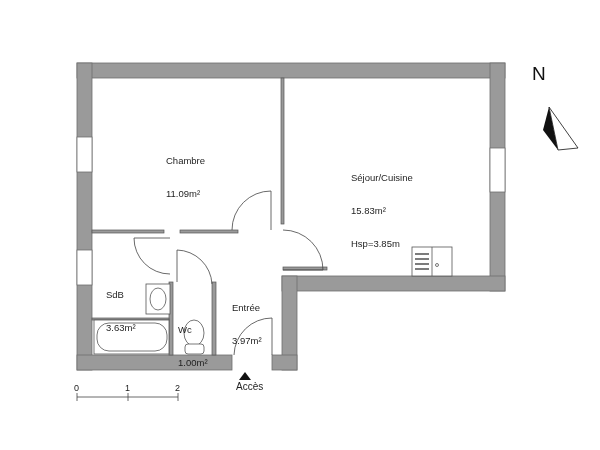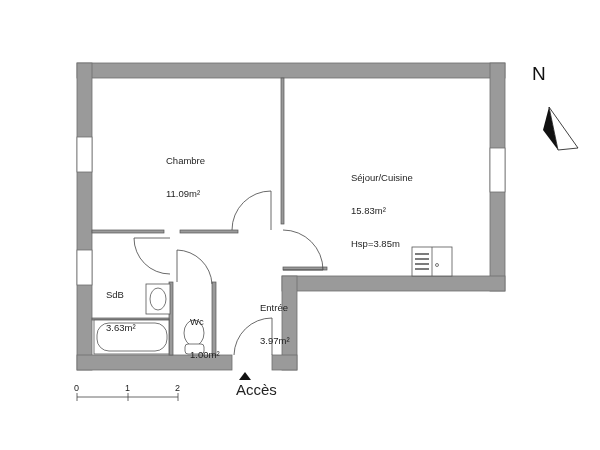--- a/index.html
+++ b/index.html
@@ -2,21 +2,21 @@
 <html><head>
   <meta charset="utf-8">
   <style>
     html, body { margin: 0; padding: 0; background: #ffffff; }
     body { width: 600px; height: 450px; position: relative; overflow: hidden;
            font-family: "Liberation Sans", sans-serif; color: #222; }
     svg { position: absolute; left: 0; top: 0; }
     .lbl { position: absolute; font-size: 9.5px; line-height: 11px; color: #1e1e1e; white-space: pre; }
     .north { position: absolute; left: 532px; top: 63px; font-size: 19px; color: #111; }
     .tick { position: absolute; font-size: 9px; color: #222; }
-    .acces { position: absolute; left: 236px; top: 381px; font-size: 15px; color: #222; }
+    .acces { position: absolute; left: 236px; top: 381px; font-size: 10px; color: #222; }
   </style>
 </head>
 <body>
 
 <svg width="600" height="450" viewBox="0 0 600 450">
 
   <g fill="#9a9a9a" stroke="#6e6e6e" stroke-width="0.8">
 
     <rect x="77" y="63" width="428" height="15"></rect>
 
@@ -119,26 +119,26 @@
   <div>Séjour/Cuisine</div>
   <div>15.83m²</div>
   <div>Hsp=3.85m</div>
 </div>
 
 <div class="lbl" style="left:106px; top:267px;">
   <div>SdB</div>
   <div>3.63m²</div>
 </div>
 
-<div class="lbl" style="left:178px; top:294px;margin-left:12px;">
+<div class="lbl" style="left:178px; top:302px;">
   <div>Wc</div>
   <div>1.00m²</div>
 </div>
 
-<div class="lbl" style="left:232px; top:280px;margin-left:28px;">
+<div class="lbl" style="left:232px; top:280px;">
   <div>Entrée</div>
   <div>3.97m²</div>
 </div>
 
 <div class="north">N</div>
 
 <div class="acces">Accès</div>
 
 <div class="tick" style="left:74px; top:383px;">0</div>
 <div class="tick" style="left:125px; top:383px;">1</div>

